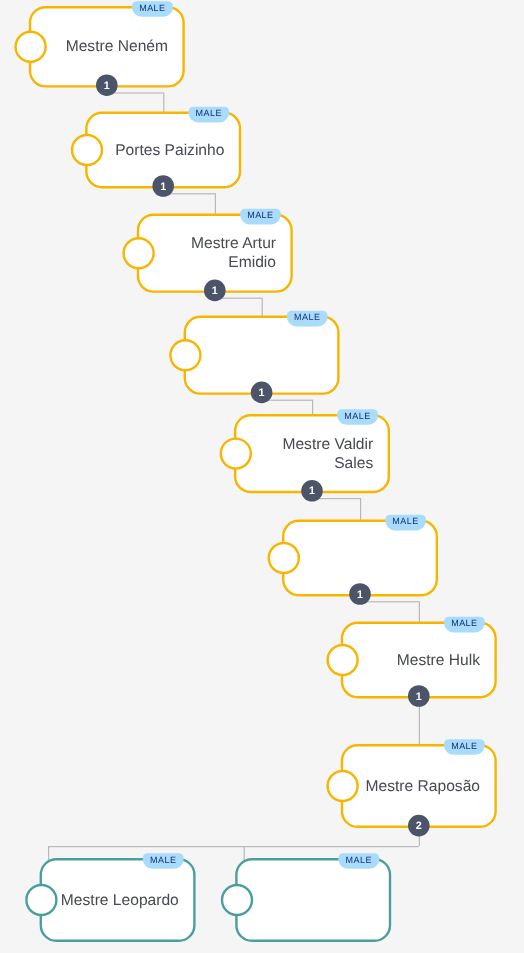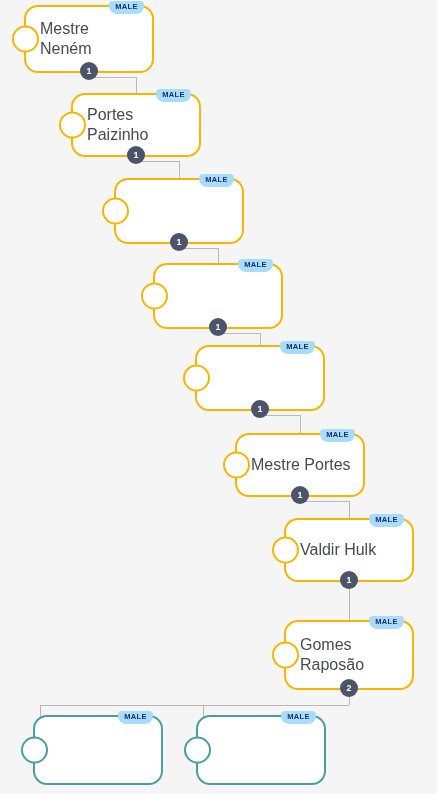--- a/index.html
+++ b/index.html
@@ -62,37 +62,37 @@
   }
 
   
   .gender-badge {
     position: absolute;
     right: 8px;
     top: -6px;
     background: #a9dcfb;
     color: #14307a;
     font-size: 7.5px;
-    font-weight: bold;
+    font-weight: normal;
     letter-spacing: 0.4px;
     padding: 2px 6px 3px 6px;
     border-radius: 4px 4px 8px 8px;
     line-height: 1;
     z-index: 5;
   }
 
   
   .node-name {
     position: absolute;
     left: 14px;
     right: 12px;
     top: 50%;
     transform: translateY(-50%);
-    text-align: left;
-    font-size: 16px;
+    text-align: right;
+    font-size: 13px;
     color: #474a52;
     line-height: 1.25;
     white-space: pre-line;
   }
 
   
   .count-badge {
     position: absolute;
     bottom: -9px;
     width: 18px;
@@ -139,51 +139,55 @@
     </div>
     <div class="node-card" style="left: 71px; top: 93px; width: 130px; height: 64px;">
       <div class="node-avatar"></div>
       <div class="gender-badge">MALE</div>
       <div class="node-name">Portes Paizinho</div>
       <div class="count-badge" style="left: calc(50% - 9px);">1</div>
     </div>
     <div class="node-card" style="left: 114px; top: 178px; width: 130px; height: 66px;">
       <div class="node-avatar"></div>
       <div class="gender-badge">MALE</div>
+      <div class="node-name">Mestre Artur
+Emidio</div>
       <div class="count-badge" style="left: calc(50% - 9px);">1</div>
     </div>
     <div class="node-card" style="left: 153px; top: 263px; width: 130px; height: 66px;">
       <div class="node-avatar"></div>
       <div class="gender-badge">MALE</div>
       <div class="count-badge" style="left: calc(50% - 9px);">1</div>
     </div>
     <div class="node-card" style="left: 195px; top: 345px; width: 130px; height: 66px;">
       <div class="node-avatar"></div>
       <div class="gender-badge">MALE</div>
+      <div class="node-name">Mestre Valdir
+Sales</div>
       <div class="count-badge" style="left: calc(50% - 9px);">1</div>
     </div>
     <div class="node-card" style="left: 235px; top: 433px; width: 130px; height: 64px;">
       <div class="node-avatar"></div>
       <div class="gender-badge">MALE</div>
-      <div class="node-name">Mestre Portes</div>
       <div class="count-badge" style="left: calc(50% - 9px);">1</div>
     </div>
     <div class="node-card" style="left: 284px; top: 518px; width: 130px; height: 64px;">
       <div class="node-avatar"></div>
       <div class="gender-badge">MALE</div>
-      <div class="node-name">Valdir Hulk</div>
+      <div class="node-name">Mestre Hulk</div>
       <div class="count-badge" style="left: calc(50% - 9px);">1</div>
     </div>
     <div class="node-card" style="left: 284px; top: 620px; width: 130px; height: 70px;">
       <div class="node-avatar"></div>
       <div class="gender-badge">MALE</div>
-      <div class="node-name">Gomes Raposão</div>
+      <div class="node-name">Mestre Raposão</div>
       <div class="count-badge" style="left: calc(50% - 9px);">2</div>
     </div>
     <div class="node-card teal" style="left: 33px; top: 715px; width: 130px; height: 70px;">
       <div class="node-avatar"></div>
       <div class="gender-badge">MALE</div>
+      <div class="node-name">Mestre Leopardo</div>
     </div>
     <div class="node-card teal" style="left: 196px; top: 715px; width: 130px; height: 70px;">
       <div class="node-avatar"></div>
       <div class="gender-badge">MALE</div>
     </div>
   </div>
 
 </body></html>

